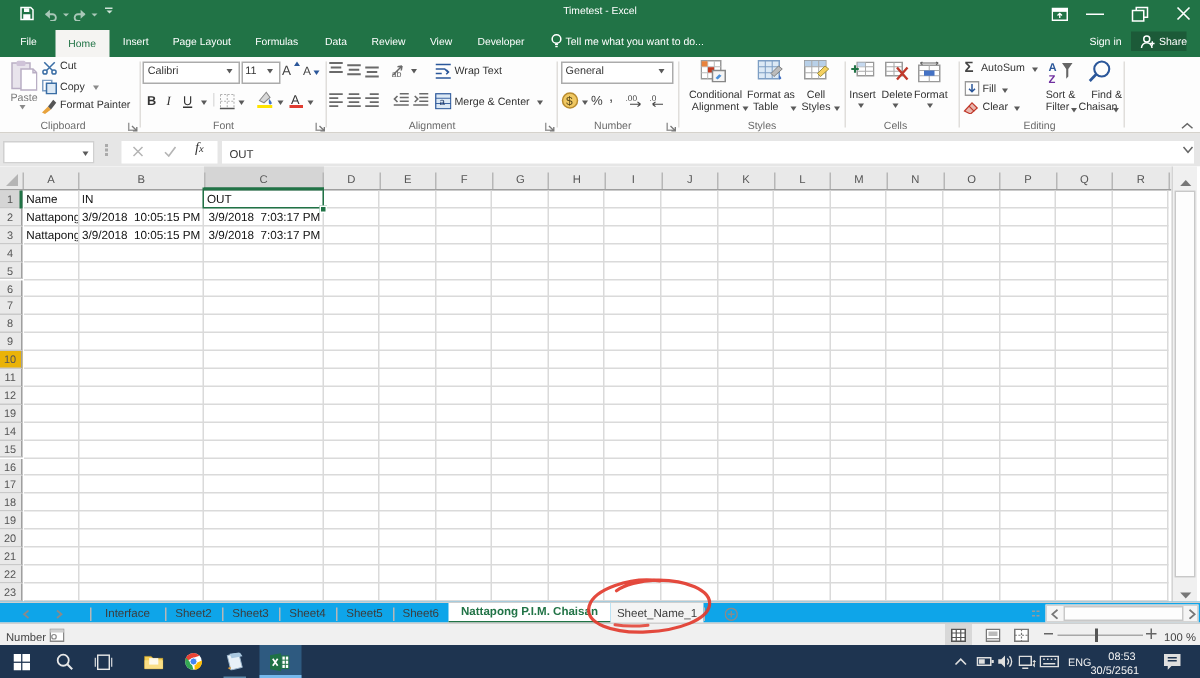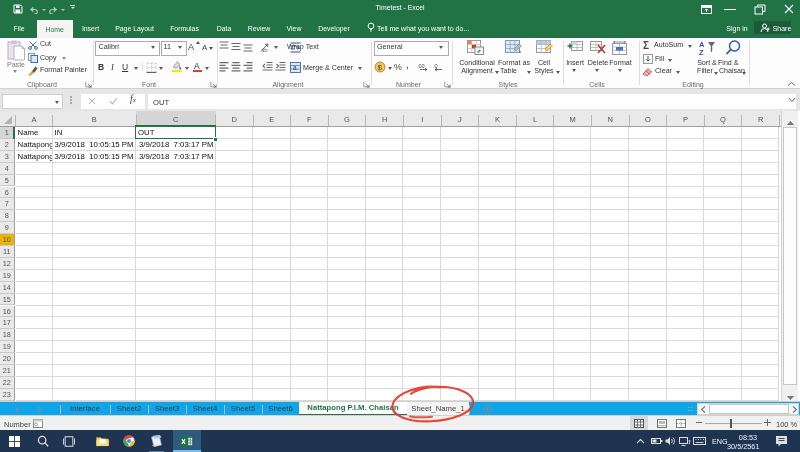--- a/index.html
+++ b/index.html
@@ -187,21 +187,21 @@
       </g>
     </svg>
     <svg class="abs" style="left:261px;top:3px" width="12" height="11" viewBox="0 0 12 11">
       <path d="M1 9 L7 3 M7 3 l-3 0.5 M7 3 l-0.5 3" stroke="#6a6a6a" stroke-width="1"></path>
       <text x="0" y="10.5" font-size="6" fill="#6a6a6a">ab</text>
     </svg>
     <div class="darr" style="left:274px;top:8px"></div>
     <svg class="abs" style="left:290px;top:3.5px" width="11" height="11" viewBox="0 0 11 11">
       <path d="M0.5 1 h10 M0.5 4 h6 l2 2 M7.5 4.5 l1.5 1.5 l-1.5 1.5 M0.5 7 h4 M0.5 10 h10" stroke="#2b579a" stroke-width="1" fill="none"></path>
     </svg>
-    <div class="rtext" style="left:287px;top:5px">Wrap Text</div>
+    <div class="rtext" style="left:303px;top:5px">Wrap Text</div>
 
     <svg class="abs" style="left:219px;top:24px" width="36" height="10" viewBox="0 0 36 10">
       <g stroke="#6a6a6a" stroke-width="1.2">
         <path d="M0.5 0.7 h9 M0.5 3.4 h6 M0.5 6.1 h9 M0.5 8.8 h6"></path>
         <path d="M13.5 0.7 h7 M12.5 3.4 h9 M13.5 6.1 h7 M12.5 8.8 h9"></path>
         <path d="M27.5 0.7 h6 M24.5 3.4 h9 M27.5 6.1 h6 M24.5 8.8 h9"></path>
       </g>
     </svg>
     <svg class="abs" style="left:262px;top:24px" width="24" height="10" viewBox="0 0 24 10">
       <g stroke="#6a6a6a" stroke-width="1.1">
@@ -260,21 +260,21 @@
     <div class="rtext" style="left:449px;top:20.5px;width:56px;text-align:center">Conditional</div>
     <div class="rtext" style="left:449px;top:29px;width:56px;text-align:center">Alignment</div>
     <div class="darr" style="left:495px;top:33px"></div>
     <svg class="abs" style="left:505px;top:2px" width="18" height="15" viewBox="0 0 18 15">
       <rect x="0.5" y="0.5" width="14" height="12" fill="#dce9f5" stroke="#7d9ec4"></rect>
       <path d="M0.5 4.5 h14 M0.5 8.5 h14 M5.2 0.5 v12 M9.8 0.5 v12" stroke="#7d9ec4" stroke-width="0.7"></path>
       <path d="M9 9 L14 4 l2.5 2 L11 11 Z" fill="#bcbcbc" stroke="#777" stroke-width="0.6"></path>
       <path d="M14.5 10 c1.2 1.5 2 2.6 0.6 2.9 c-1 0.2-1.1-1.3-0.6-2.9" fill="#4472c4"></path>
     </svg>
     <div class="rtext" style="left:490px;top:20.5px;width:48px;text-align:center">Format as</div>
-    <div class="rtext" style="left:490px;top:29px;width:27px;text-align:right">Table</div>
+    <div class="rtext" style="left:502px;top:29px;width:27px;text-align:left">Table</div>
     <div class="darr" style="left:527px;top:33px"></div>
     <svg class="abs" style="left:536px;top:2px" width="18" height="15" viewBox="0 0 18 15">
       <rect x="0.5" y="0.5" width="14" height="12" fill="#fff" stroke="#999"></rect>
       <rect x="0.5" y="0.5" width="14" height="4" fill="#b8d0e8"></rect>
       <path d="M0.5 4.5 h14 M0.5 8.5 h14 M5.2 0.5 v12 M9.8 0.5 v12" stroke="#aaa" stroke-width="0.7"></path>
       <path d="M9 9 L14 4 l2.5 2 L11 11 Z" fill="#f5d060" stroke="#998a30" stroke-width="0.6"></path>
     </svg>
     <div class="rtext" style="left:522px;top:20.5px;width:44px;text-align:center">Cell</div>
     <div class="rtext" style="left:522px;top:29px;width:44px;text-align:center">Styles</div>
     <div class="darr" style="left:556px;top:33px"></div>
@@ -325,21 +325,21 @@
       <text x="0" y="15" font-size="7.5" fill="#7030a0" font-weight="bold">Z</text>
       <path d="M9 2 h7 l-2.8 4 v5 l-1.4 1.5 v-6.5 Z" fill="#666"></path>
     </svg>
     <div class="rtext" style="left:692px;top:20.5px;width:30px;text-align:center">Sort &amp;</div>
     <div class="rtext" style="left:690px;top:29px;width:30px;text-align:center">Filter</div>
     <div class="darr" style="left:714px;top:33.5px"></div>
     <svg class="abs" style="left:725px;top:1.5px" width="16" height="16" viewBox="0 0 16 16">
       <circle cx="9.5" cy="6" r="5" fill="none" stroke="#2b579a" stroke-width="1.4"></circle>
       <path d="M5.8 9.5 L1.5 14" stroke="#2b579a" stroke-width="1.8"></path>
     </svg>
-    <div class="rtext" style="left:718px;top:20.5px;width:30px;text-align:left">Find &amp;</div>
+    <div class="rtext" style="left:718px;top:20.5px;width:30px;text-align:right">Find &amp;</div>
     <div class="rtext" style="left:717px;top:29px;width:30px;text-align:center">Chaisan</div>
     <div class="darr" style="left:742px;top:33.5px"></div>
     <div class="glabel" style="left:671px;width:44px;">Editing</div>
     <svg class="abs" style="left:787px;top:43px" width="9" height="6" viewBox="0 0 9 6">
       <path d="M1 4.5 L4.5 1.5 L8 4.5" stroke="#666" stroke-width="1" fill="none"></path>
     </svg>
   </div>
   <div id="fbar" class="abs">
     <div class="fbox" style="left:2px;width:61px;border:1px solid #d0d0d0;box-sizing:border-box">
       <div class="rtext" style="left:4px;top:18px;font-size:13px">C1</div>

